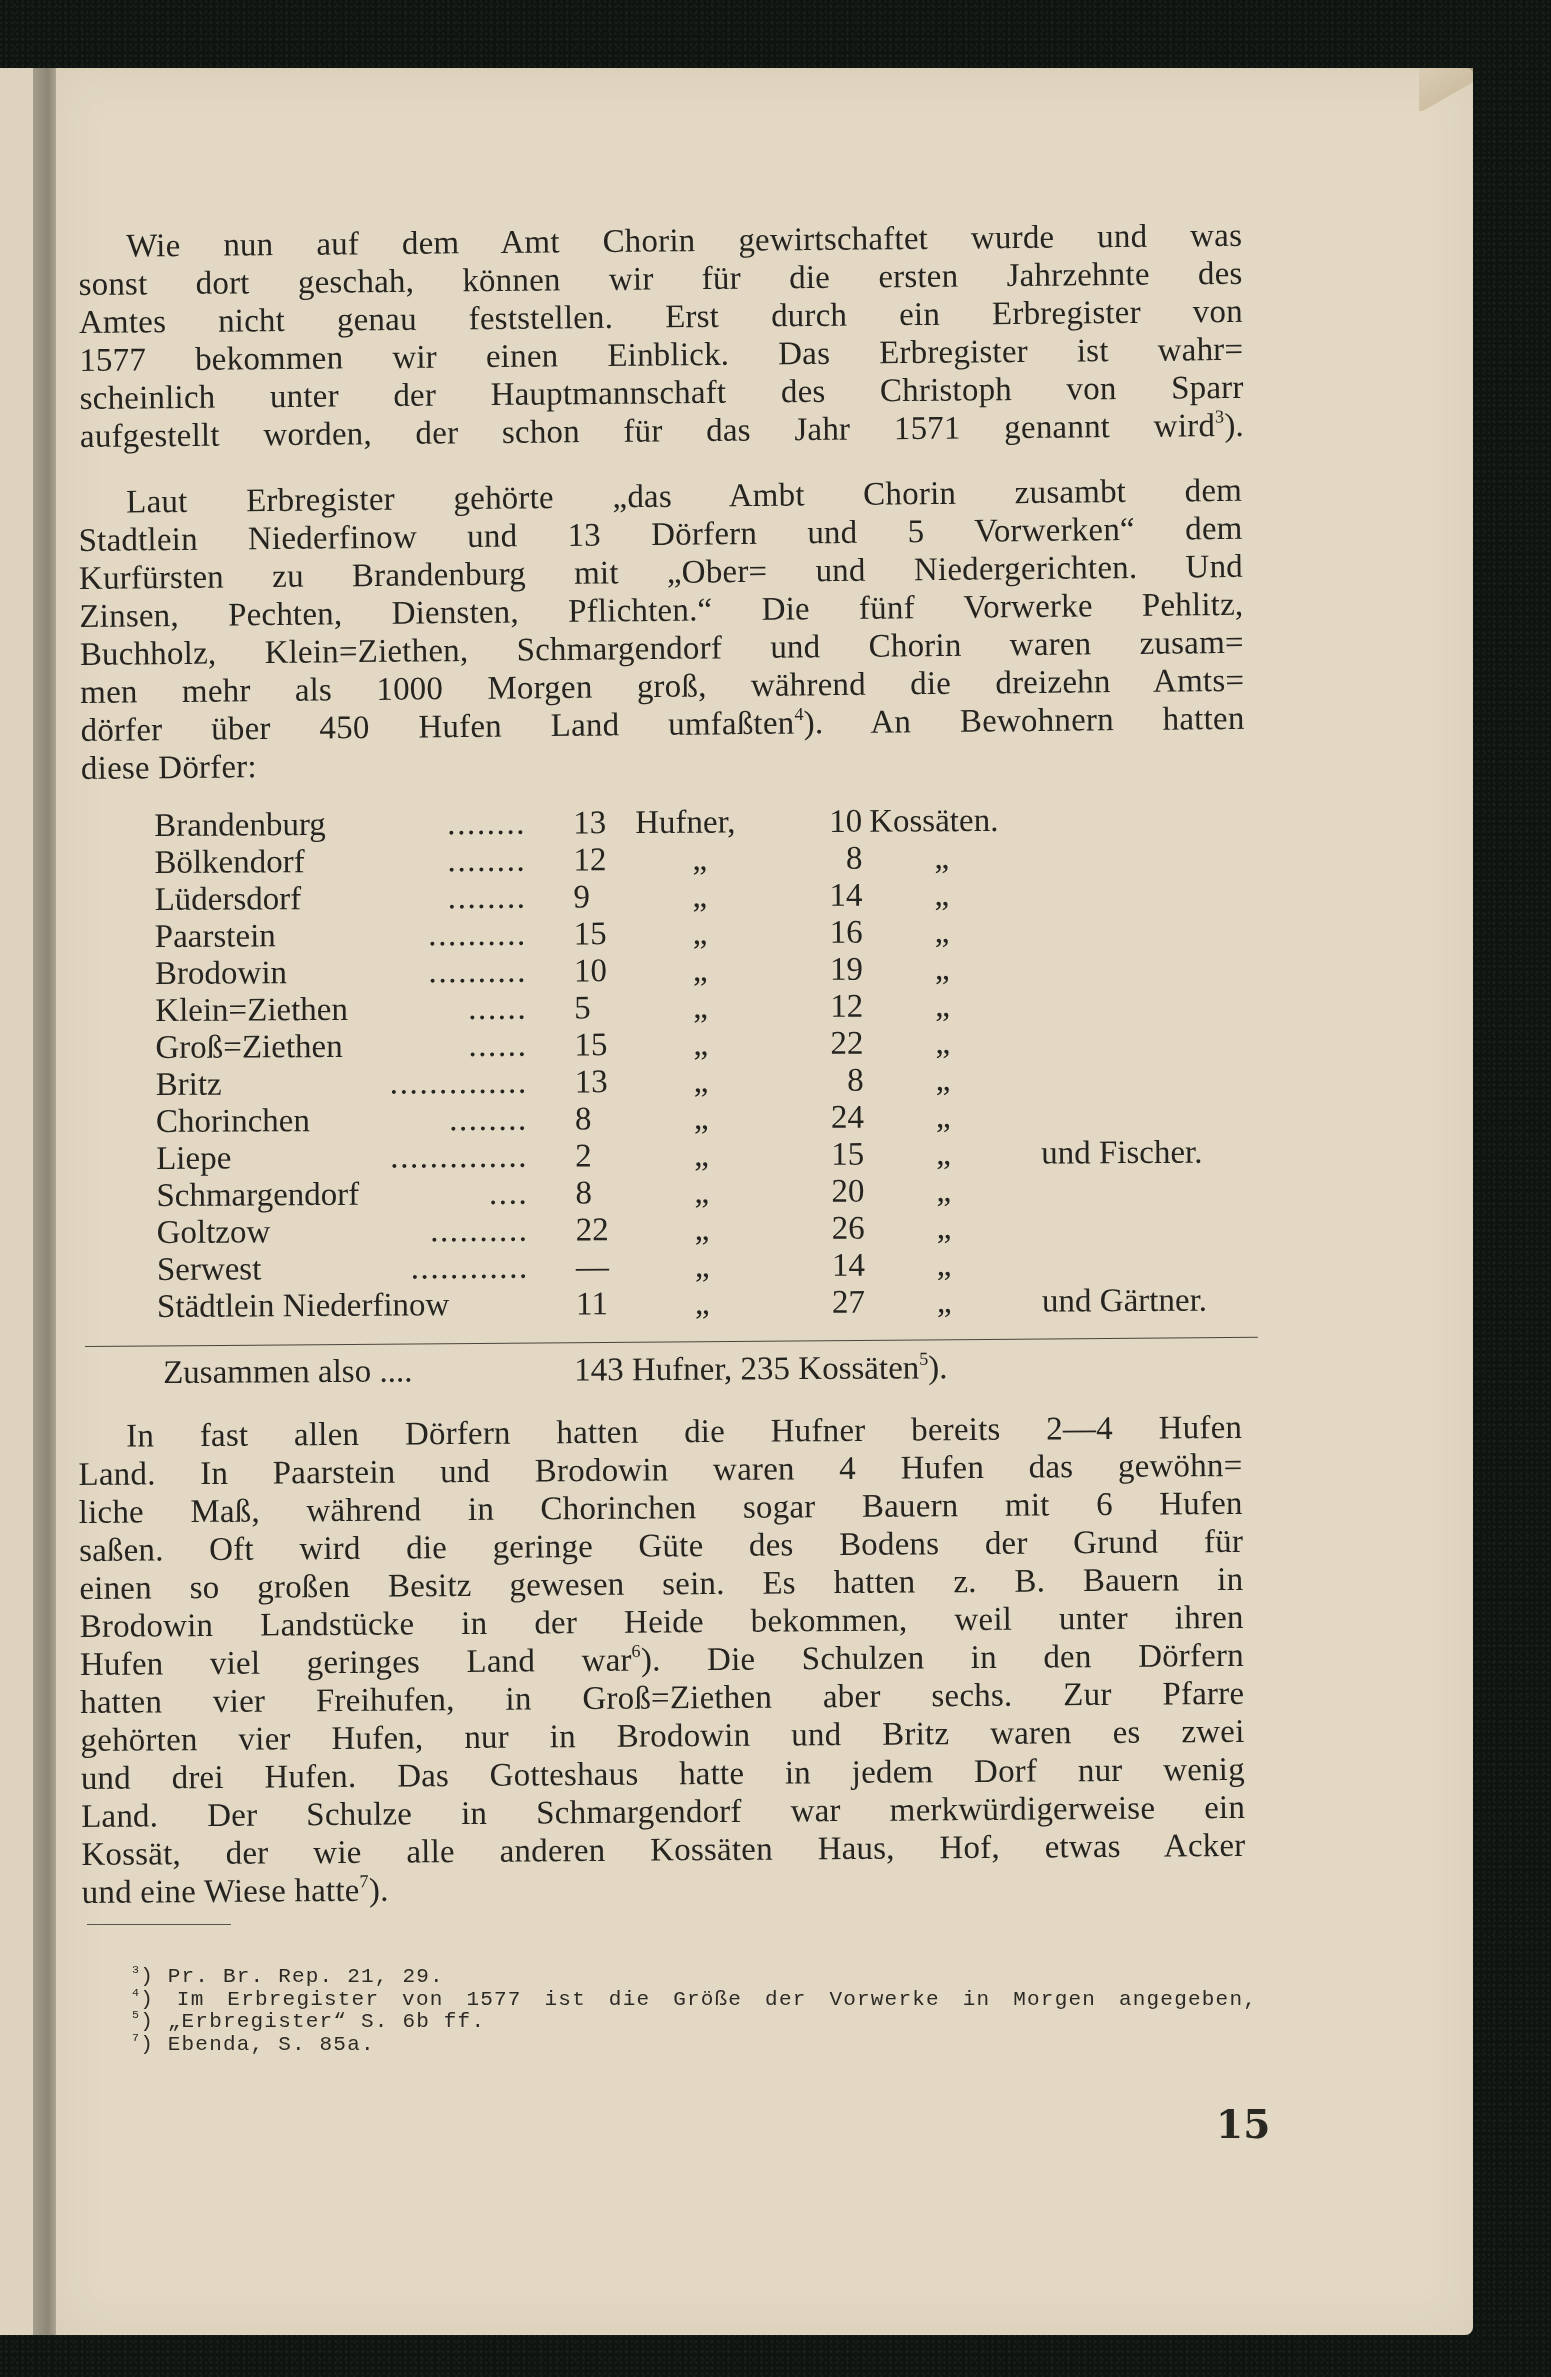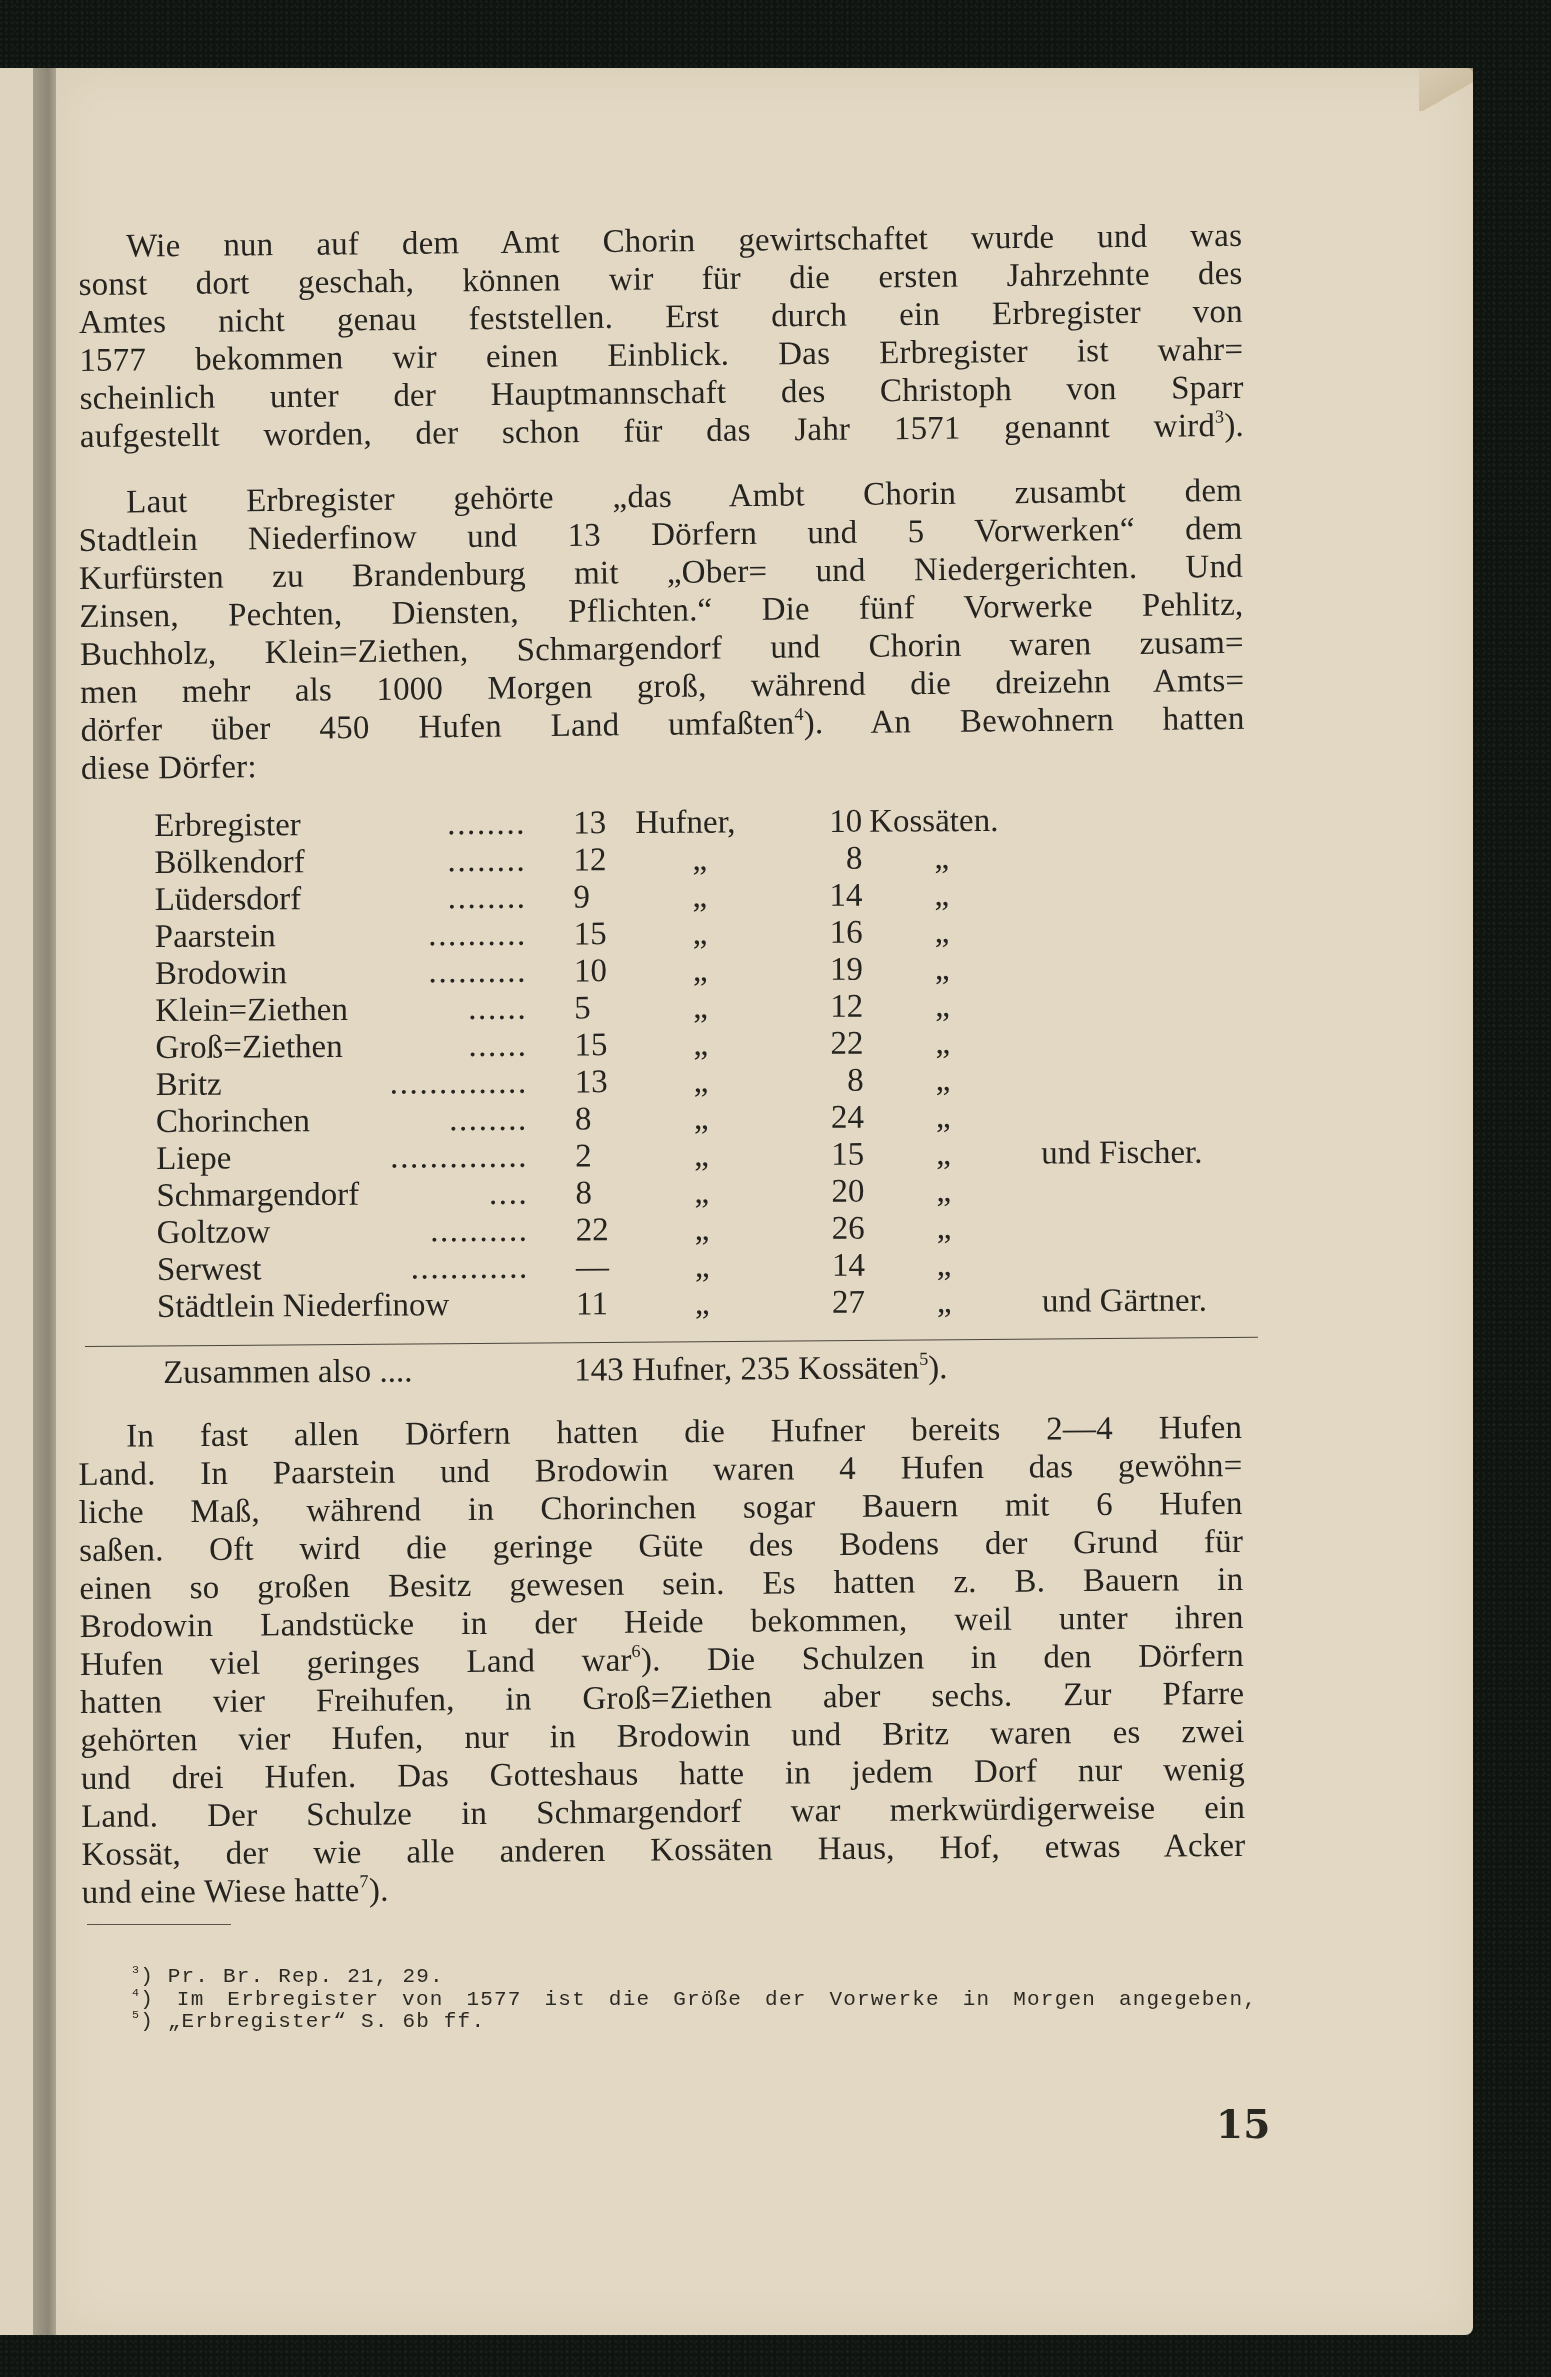--- a/index.html
+++ b/index.html
@@ -115,21 +115,21 @@
   <span class="line">Kurfürsten zu Brandenburg mit „Ober= und Niedergerichten. Und</span>
   <span class="line">Zinsen, Pechten, Diensten, Pflichten.“ Die fünf Vorwerke Pehlitz,</span>
   <span class="line">Buchholz, Klein=Ziethen, Schmargendorf und Chorin waren zusam=</span>
   <span class="line">men mehr als 1000 Morgen groß, während die dreizehn Amts=</span>
   <span class="line"><span>dörfer über 450 Hufen Land umfaßten</span><sup>4</sup><span>). An Bewohnern hatten</span></span>
   <span class="line last">diese Dörfer:</span>
 </div>
 
 <div class="table">
   <div class="row">
-    <span class="c-name">Erbregister</span>
+    <span class="c-name">Brandenburg</span>
     <span class="c-dots">........</span>
     <span class="c-huf">13</span>
     <span class="c-huflabel">Hufner,</span>
     <span class="c-kos">10</span>
     <span class="c-koslabel">Kossäten.</span>
   </div>
   <div class="row">
     <span class="c-name">Bölkendorf</span>
     <span class="c-dots">........</span>
     <span class="c-huf">12</span>
@@ -256,16 +256,17 @@
   <span class="line">Land. Der Schulze in Schmargendorf war merkwürdigerweise ein</span>
   <span class="line">Kossät, der wie alle anderen Kossäten Haus, Hof, etwas Acker</span>
   <span class="line last"><span>und eine Wiese hatte</span><sup>7</sup><span>).</span></span>
 </div>
 
 <div class="fn-rule"></div>
 <div class="footnotes">
   <span class="fn indent"><sup>3</sup><span>) Pr. Br. Rep. 21, 29.</span></span>
   <span class="fn indent just"><sup>4</sup><span>) Im Erbregister von 1577 ist die Größe der Vorwerke in Morgen angegeben,</span></span>
   <span class="fn indent"><sup>5</sup><span>) „Erbregister“ S. 6b ff.</span></span>
+  <span class="fn indent"><sup>7</sup><span>) Ebenda, S. 85a.</span></span>
 </div>
 
 <div class="page-number">15</div>
 
 
 </body></html>

